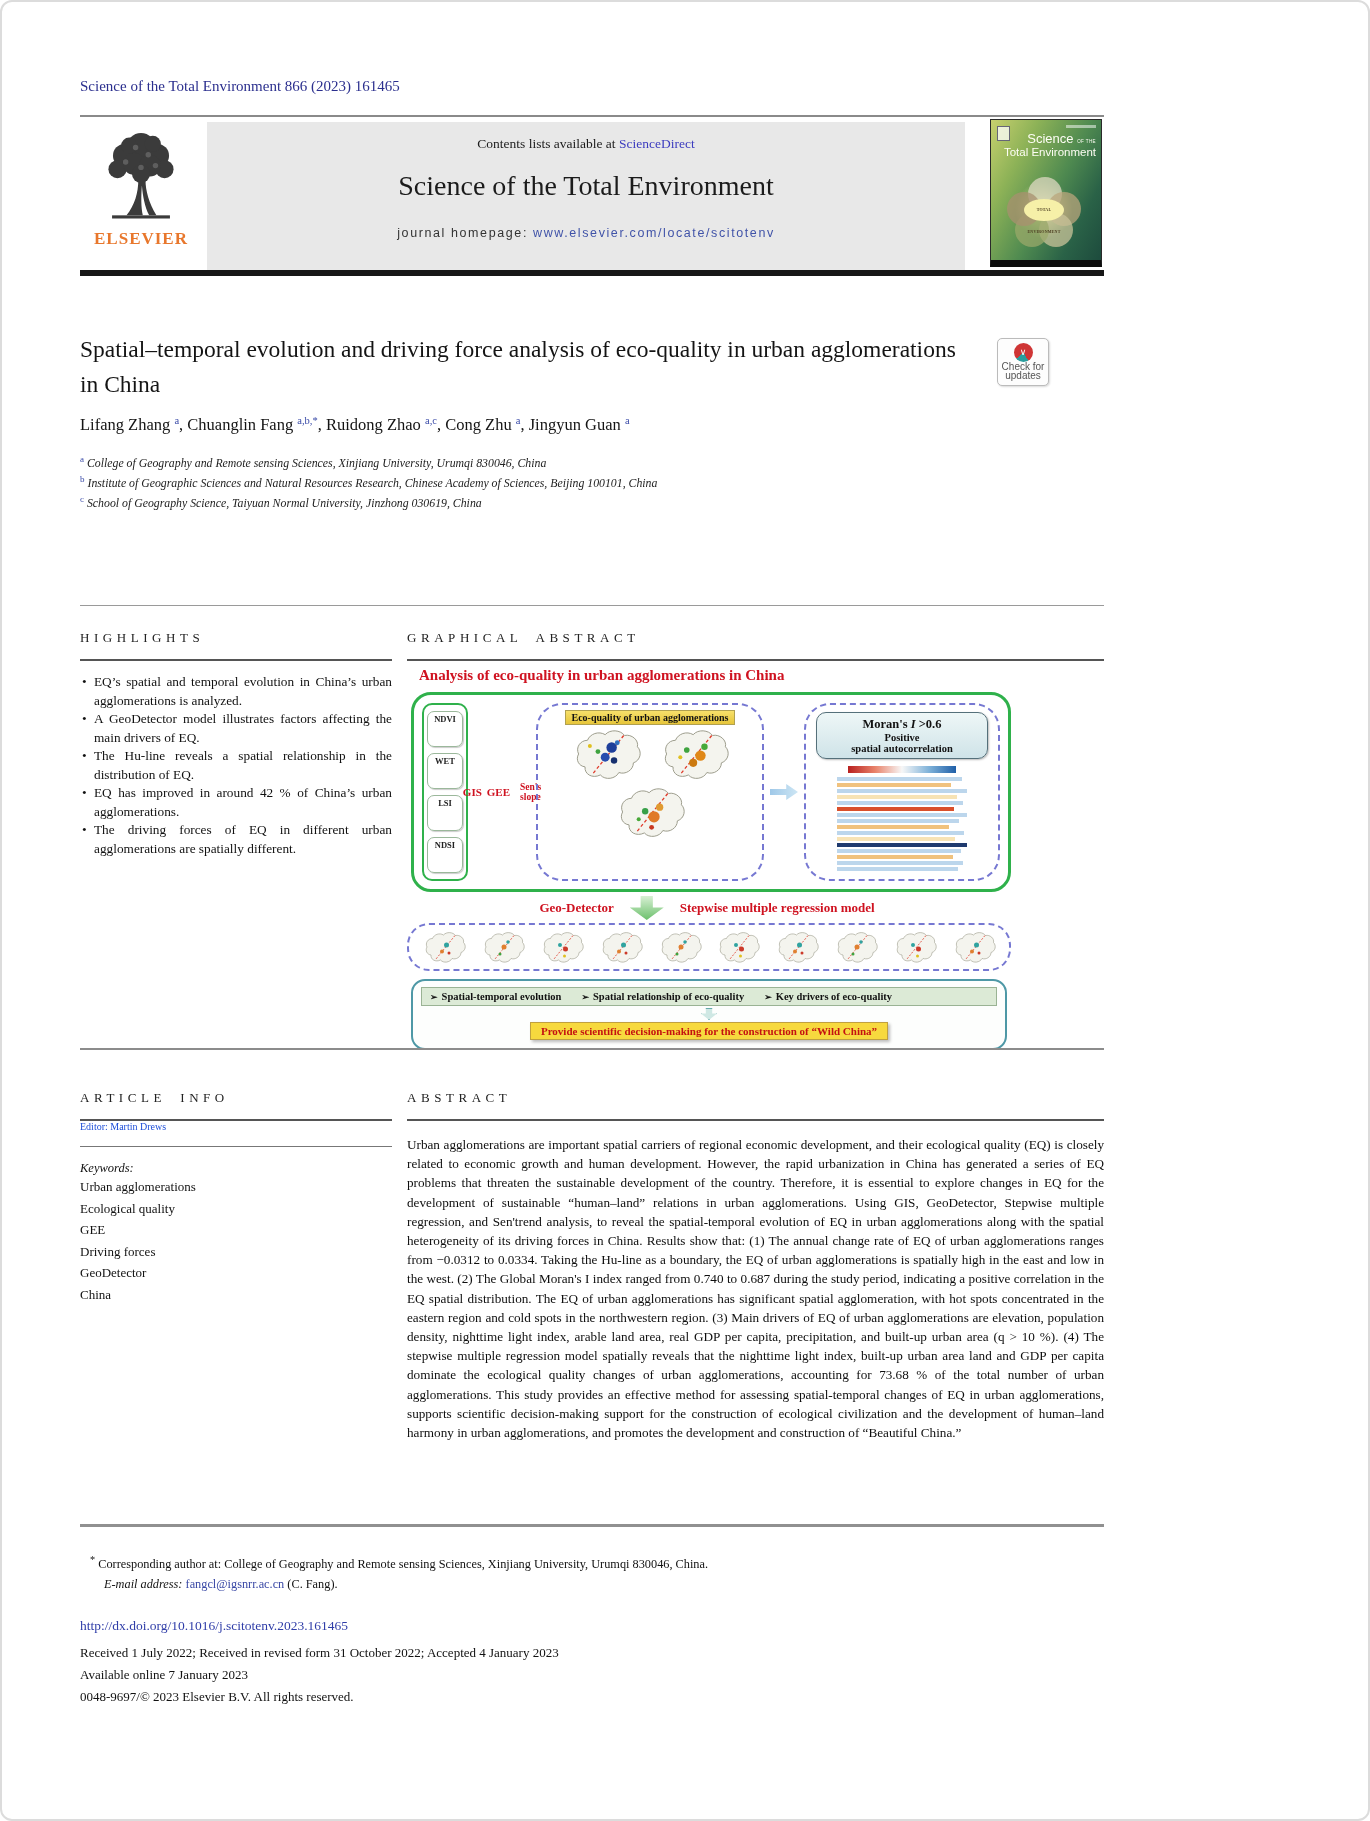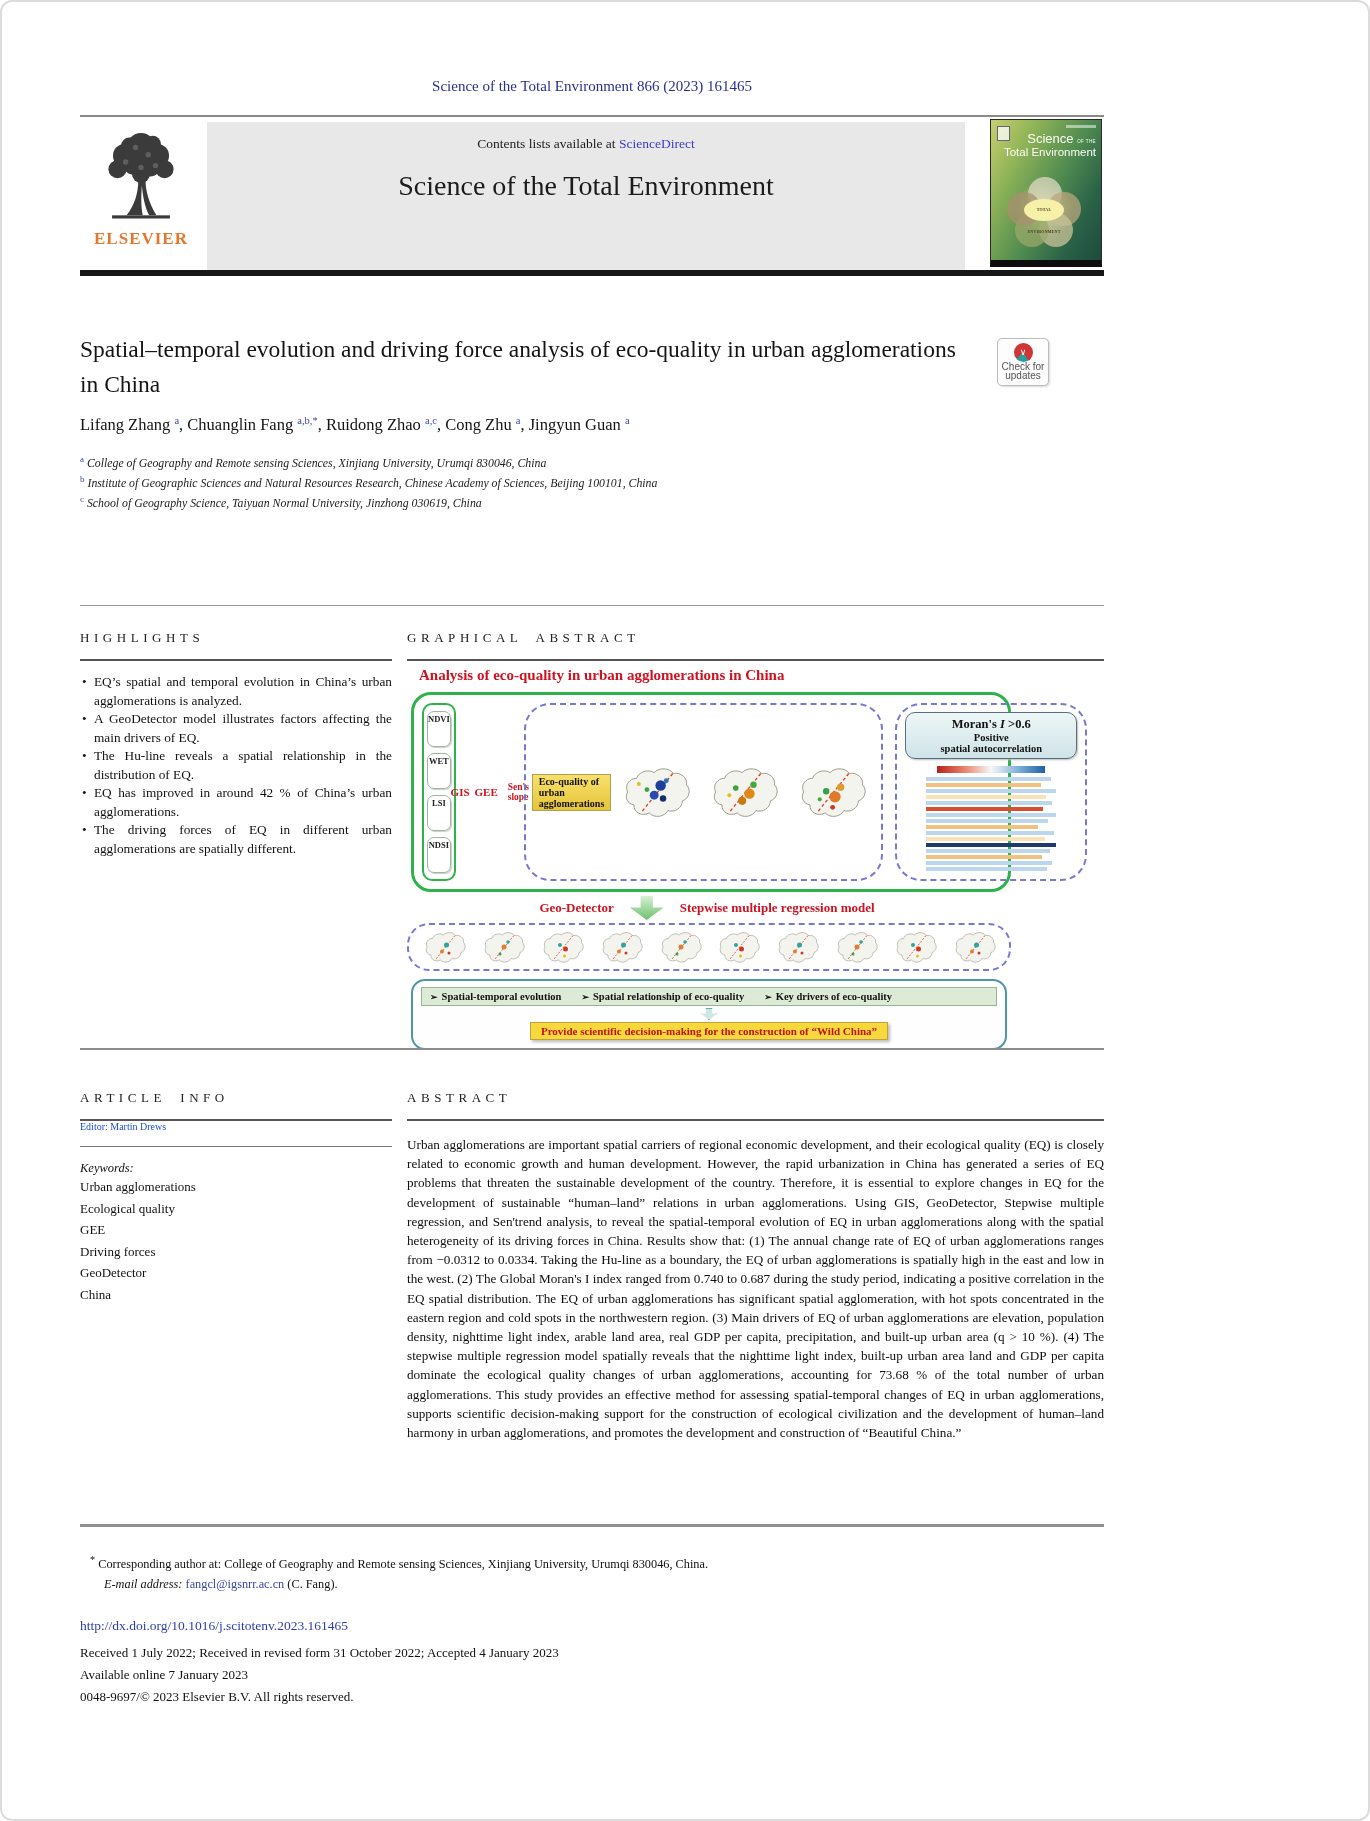--- a/index.html
+++ b/index.html
@@ -2,21 +2,21 @@
 <html><head>
 <meta charset="utf-8">
 <style>
   * { margin:0; padding:0; box-sizing:border-box; }
   body { background:#ffffff; font-family:"Liberation Serif", serif; }
   .page { position:relative; width:1370px; height:1821px; background:#fff;
           border:2px solid #dcdcdc; border-radius:12px; overflow:hidden; }
   .content { position:absolute; left:78px; top:0; width:1024px; height:100%; }
 
   
-  .citation { position:absolute; top:76px; width:100%; text-align:center;
+  .citation { position:absolute; top:76px; width:100%; 
               font-size:15px; color:#2b2f8e; }
 
   
   .mast-rule { position:absolute; top:113px; left:0; width:1024px; height:2px; background:#8a8a8a; }
   .logo-block { position:absolute; top:122px; left:0; width:122px; height:146px; text-align:center; cursor:pointer; }
   .logo-block svg { width:92px; height:104px; display:block; margin:0 auto; }
   .els-word { font-size:17px; letter-spacing:1px; color:#e8772c; font-weight:bold; margin-top:1px; }
   .gray-box { position:absolute; top:120px; left:127px; width:758px; height:148px;
               background:#e8e8e8; text-align:center; }
   .contents-line { margin-top:14px; font-size:13.5px; color:#1c1c1c; }
@@ -99,21 +99,21 @@
                box-shadow:1px 1px 1px #ccc; }
   .ga-mid { width:56px; display:flex; flex-direction:row; align-items:center;
             justify-content:center; gap:5px; }
   .red-lab { color:#cf1220; font-weight:bold; font-size:11px; }
   .red-lab.small { font-size:9.5px; }
   .arrow-right { width:42px; height:18px;
                  background:linear-gradient(90deg,#58a8d8,#bfe0b0);
                  clip-path:polygon(0 32%,58% 32%,58% 0,100% 50%,58% 100%,58% 68%,0 68%); }
   .arrow-right.mini { width:28px; height:16px; background:linear-gradient(90deg,#9fc8e8,#cde6f4); align-self:center; }
   .ga-center { flex:1; border:2.5px dashed #7678d2; border-radius:26px; padding:5px 6px;
-               display:flex; flex-direction:row; align-items:center; }
+               display:flex; flex-direction:column; align-items:center; }
   .eco-banner { background:linear-gradient(#f7e06b,#e6c53a); border:1px solid #b0a050;
                 font-size:10px; font-weight:bold; color:#111; padding:1px 6px; }
   .maps-row { display:flex; justify-content:center; }
   .mini-map { width:88px; height:58px; }
   .mini-map.sm { width:54px; height:36px; }
   .ga-right { width:196px; border:2.5px dashed #7678d2; border-radius:26px; padding:7px 8px;
               display:flex; flex-direction:column; align-items:center; gap:7px; }
   .moran-box { background:linear-gradient(#eef7f7,#cfe3e8); border:1px solid #55707a;
                border-radius:10px; text-align:center; padding:4px 8px; width:172px;
                font-weight:bold; color:#111; box-shadow:1px 1px 2px #bbb; }
@@ -249,20 +249,23 @@
       <rect x="18" y="101" width="64" height="3.5" fill="#3b3b3b"></rect>
     </svg>
     <div class="els-word">ELSEVIER</div>
   </div>
 
   <div class="gray-box">
     <div class="contents-line">
       <span>Contents lists available at </span><a class="sd-link">ScienceDirect</a>
     </div>
     <div class="journal-title">Science of the Total Environment</div>
+    <div class="homepage-line">
+      <span>journal homepage: </span><a class="hp-link">www.elsevier.com/locate/scitotenv</a>
+    </div>
   </div>
 
   <div class="cover">
     <div class="cover-stamp"></div>
     <div class="cover-serial"></div>
     <div class="cover-title">
       <div class="cov-science"><span>Science</span> <span class="cov-ofthe">OF THE</span></div>
       <div class="cov-total">Total Environment</div>
     </div>
     <div class="petal pt1"></div>

